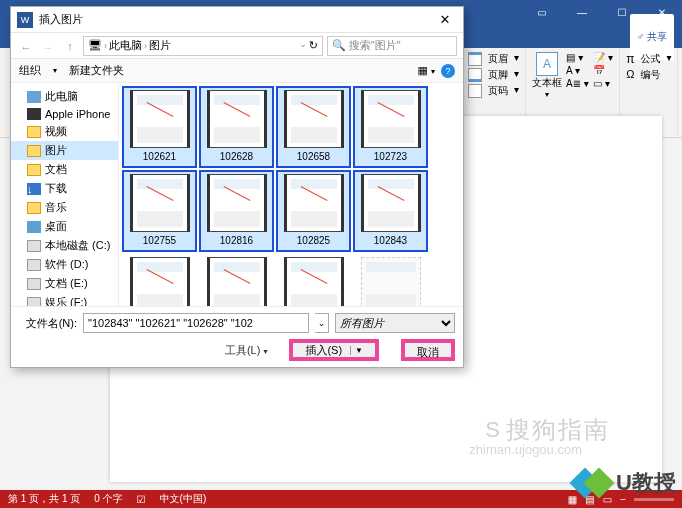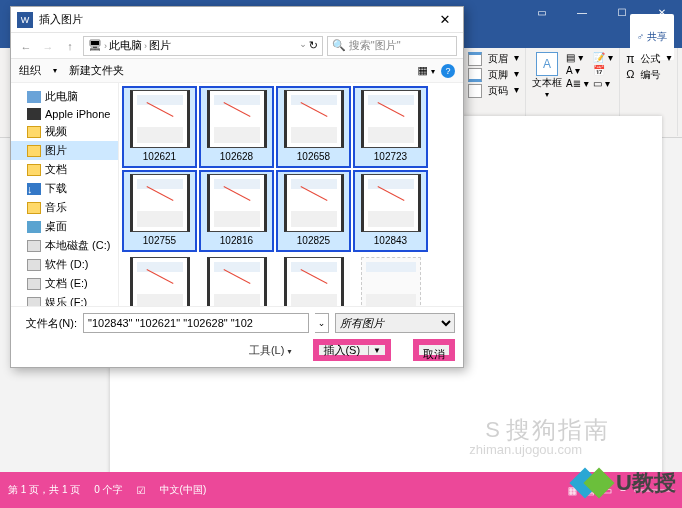--- a/index.html
+++ b/index.html
@@ -11,21 +11,21 @@
 .word-titlebar .title-center { flex: 1; text-align: center; }
 .word-titlebar .win-controls { display: flex; align-items: center; gap: 0; margin-left: auto; }
 .word-titlebar .wc { width: 40px; height: 26px; text-align: center; line-height: 26px; font-size: 10px; }
 .word-ribbon { height: 90px; background: #f3f2f1; border-bottom: 1px solid #d4d4d4; display: flex; }
 .ribbon-spacer { width: 462px; }
 .ribbon-group { border-right: 1px solid #e1e1e1; padding: 4px 6px; display: flex; flex-direction: column; font-size: 10px; height: 88px; }
 .ribbon-group .label-bottom { margin-top: auto; text-align: center; color: #666; font-size: 10px; }
 .ribbon-row { display: flex; gap: 6px; margin-bottom: 2px; }
 .ribbon-icon { width: 14px; height: 14px; display: inline-block; }
 .doc-area { position: absolute; top: 116px; left: 110px; right: 20px; bottom: 26px; background: #fff; box-shadow: 0 0 4px rgba(0,0,0,0.2); }
-.word-status { position: absolute; bottom: 0; left: 0; right: 0; height: 36px; background: #ec4899; color: #fff; font-size: 10px; display: flex; align-items: center; padding: 0 8px; gap: 14px; }
+.word-status { position: absolute; bottom: 0; left: 0; right: 0; height: 18px; background: #b91c1c; color: #fff; font-size: 10px; display: flex; align-items: center; padding: 0 8px; gap: 14px; }
 .word-status .right { margin-left: auto; display:flex; gap:8px; align-items:center;}
 
 
 .dialog { position: absolute; left: 10px; top: 6px; width: 454px; height: 362px; background: #fff; border: 1px solid #aaa; box-shadow: 3px 3px 10px rgba(0,0,0,0.3); display: flex; flex-direction: column; }
 .dlg-titlebar { height: 26px; background: #fff; border-bottom: 1px solid #e5e5e5; display: flex; align-items: center; padding: 0 6px; font-size: 11px; }
 .dlg-titlebar .dlg-icon { width: 16px; height: 16px; background: #2b579a; margin-right: 6px; display:flex; align-items:center; justify-content:center; color:#fff; font-size:9px;}
 .dlg-titlebar .close { margin-left: auto; width: 24px; text-align: center; font-size: 13px; }
 .dlg-nav { height: 26px; display: flex; align-items: center; padding: 2px 6px; gap: 4px; border-bottom: 1px solid #e5e5e5; }
 .navbtn { width: 18px; height: 18px; color: #888; text-align:center; line-height:18px; font-size:11px;}
 .breadcrumb { flex: 1; border: 1px solid #ccc; height: 20px; display: flex; align-items: center; padding: 0 4px; font-size: 11px; gap: 2px; }
@@ -49,21 +49,21 @@
 .thumb .timg::before { content:""; position:absolute; top:4px; left:4px; right:4px; height:10px; background:#e8f0f8;}
 .thumb .timg::after { content:""; position:absolute; bottom:4px; left:4px; right:4px; height:16px; background:#f0f0f0;}
 .thumb .redline{position:absolute;top:18px;left:12px;width:30px;height:1px;background:#e74c3c;transform:rotate(28deg);}
 .thumb .tname { margin-top: 3px; }
 .dlg-footer { padding: 6px 8px; border-top: 1px solid #eee; font-size: 11px; }
 .fn-row { display: flex; align-items: center; gap: 6px; margin-bottom: 6px; }
 .fn-row label { width: 58px; text-align: right; }
 .fn-row input { flex: 1; border: 1px solid #aaa; height: 20px; padding: 0 4px; font-size: 11px; }
 .fn-row select { width: 120px; border: 1px solid #aaa; height: 20px; font-size: 11px; font-style: italic; }
 .btn-row { display: flex; justify-content: flex-end; gap: 22px; align-items:center;}
-.btn { border: 6px solid #ec4899; background: #f0f0f0; padding: 2px 4px; font-size: 11px; height: 22px; }
+.btn { border: 4px solid #ec4899; background: #f0f0f0; padding: 2px 12px; font-size: 11px; height: 22px; }
 .btn.split { display: flex; align-items: center; }
 .btn.split .splitarrow { border-left: 1px solid #999; margin-left: 8px; padding-left: 4px; font-size:8px;}
 .tools-link{font-size:11px;color:#333;}
 
 
 .watermark { position: absolute; color: rgba(120,120,120,0.35); font-size: 24px; letter-spacing: 2px; display:flex; align-items:center; gap:4px;}
 .watermark.w1 { right: 72px; top: 414px; }
 .urlmark { position: absolute; right: 100px; top: 442px; color: rgba(120,120,120,0.3); font-size: 13px; }
 .logo-overlay { position: absolute; right: 6px; bottom: 10px; display: flex; align-items: center; gap: 2px; }
 .logo-sq { width: 22px; height: 22px; transform: rotate(45deg); }

